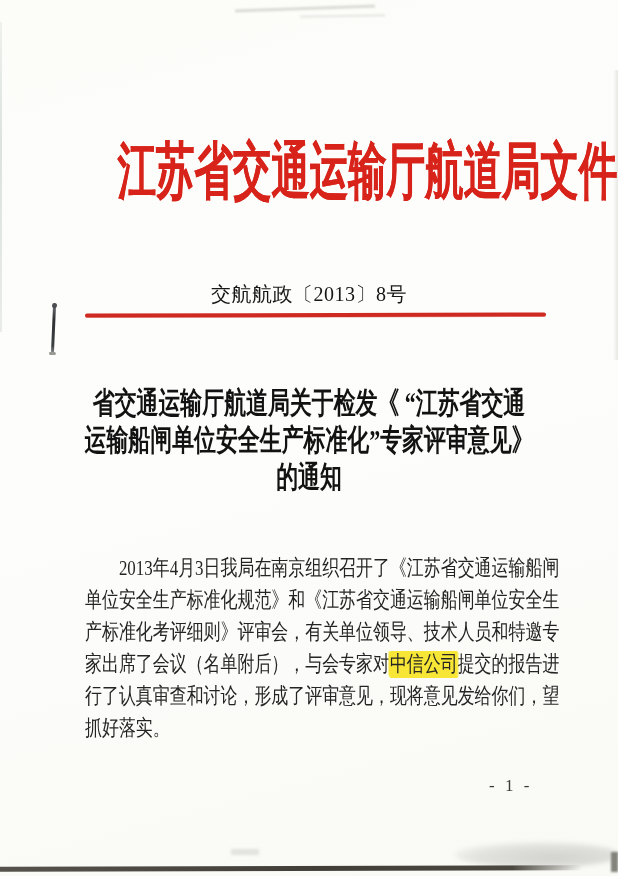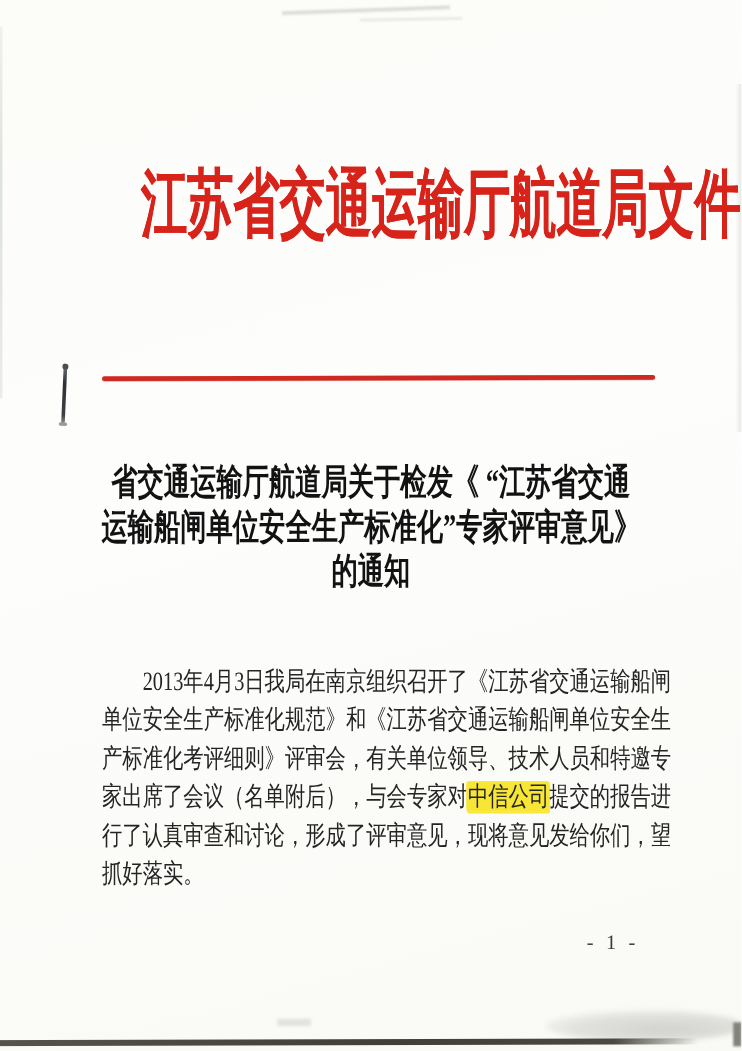--- a/index.html
+++ b/index.html
@@ -182,20 +182,21 @@
 
 <div class="page">
 
   <div class="smudge-top-1"></div>
   <div class="smudge-top-2"></div>
   <div class="left-edge-line"></div>
   <div class="right-edge-shade"></div>
 
   <div class="red-header">江苏省交通运输厅航道局文件</div>
 
+  <div class="doc-number">交航航政〔2013〕8号</div>
 
   <div class="red-line"></div>
 
   <div class="staple"></div>
 
   <div class="doc-title">
     <div>省交通运输厅航道局关于检发《 “江苏省交通</div>
     <div>运输船闸单位安全生产标准化”专家评审意见》</div>
     <div>的通知</div>
   </div>

